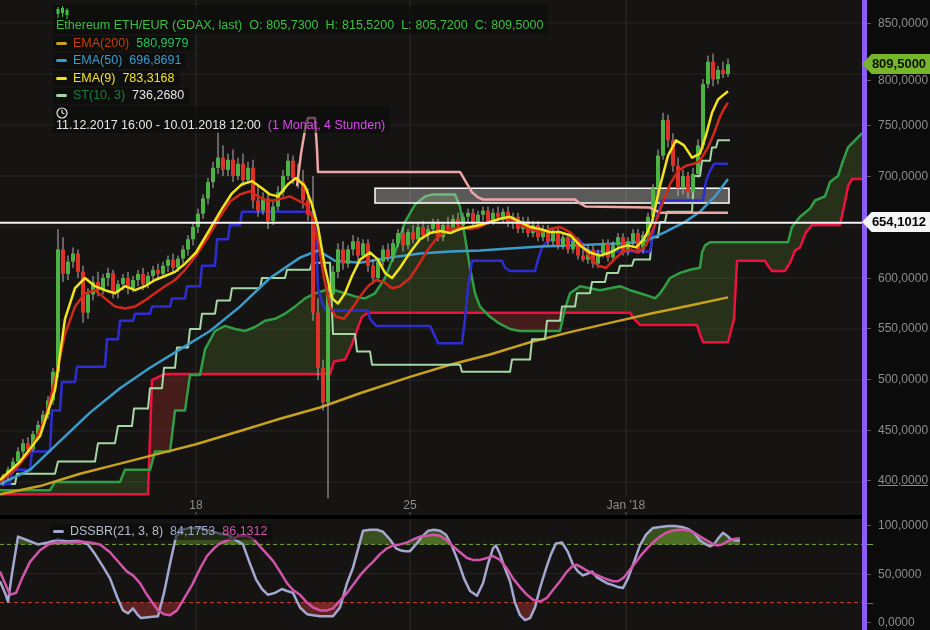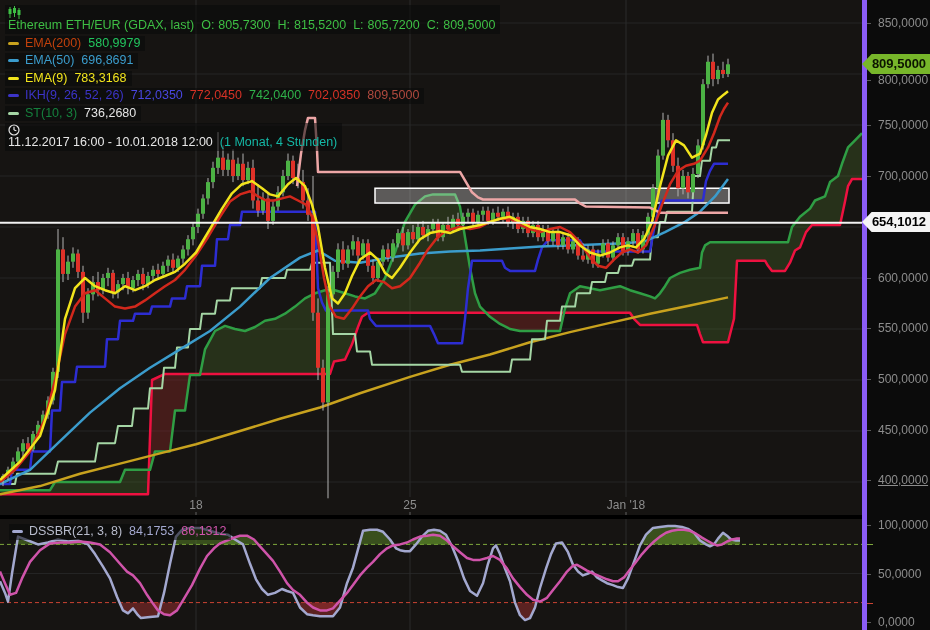--- a/index.html
+++ b/index.html
@@ -5,34 +5,34 @@
   html,body{margin:0;padding:0;background:#000;}
   #app{position:relative;width:930px;height:630px;background:#161412;overflow:hidden;
        font-family:"Liberation Sans",sans-serif;-webkit-font-smoothing:antialiased;}
   #main-wrap{position:absolute;left:0;top:0;width:862px;height:515px;}
   #osc-wrap{position:absolute;left:0;top:519px;width:862px;height:111px;}
   #separator{position:absolute;left:0;top:515px;width:930px;height:4px;background:#000;}
   svg{display:block;}
   
   #legend{position:absolute;left:5px;top:5px;z-index:5;}
   .lrow{display:block;width:fit-content;background:rgba(10,10,10,0.55);padding:1px 5px 1px 3px;
-        font-size:12.5px;line-height:13.5px;margin-bottom:2px;white-space:nowrap;}
+        font-size:12.5px;line-height:13.5px;margin-bottom:2px;white-space:nowrap;margin-left:48px;}
   .sw{display:inline-block;width:11px;height:3px;border-radius:2px;margin-right:6px;vertical-align:2px;}
   .val{margin-left:7px;}
   
   #price-axis{position:absolute;left:862px;top:0;width:68px;height:630px;background:#0b0b0b;
               border-left:5px solid #8b5cf6;z-index:6;}
   .axlabel{position:absolute;left:11px;font-size:12px;color:#8d8d8d;transform:translateY(-50%);white-space:nowrap;}
   .axtick{position:absolute;left:0;width:4px;height:1px;background:#5a5a5a;}
   .badge{position:absolute;left:-5px;width:74px;height:20px;line-height:20px;text-align:center;
          font-size:13px;font-weight:700;clip-path:polygon(0 50%,13% 0,100% 0,100% 100%,13% 100%);z-index:7;}
   .badge.green{background:#77b62a;color:#0c1400;}
   .badge.white{background:#f4f4f4;color:#000;}
   
-  #osc-legend{position:absolute;left:9px;top:524px;z-index:5;text-align:right;}
+  #osc-legend{position:absolute;left:2px;top:524px;z-index:5;text-align:right;}
 </style>
 </head>
 <body>
 
 <div id="app">
 
   <div id="main-wrap">
     <svg id="mainsvg" width="862" height="515" viewBox="0 0 862 515">
         <rect x="0" y="0" width="862" height="515" fill="#161412"></rect>
         <line x1="0" y1="23" x2="862" y2="23" stroke="#242424" stroke-width="1"></line>
@@ -385,31 +385,28 @@
     <div class="lrow">
       <span class="sw" style="background:#c8a21e"></span><span style="color:#c2410c">EMA(200)</span><span style="color:#22c55e" class="val">580,9979</span>
     </div>
     <div class="lrow">
       <span class="sw" style="background:#3b9ccc"></span><span style="color:#3b9ccc">EMA(50)</span><span style="color:#3b9ccc" class="val">696,8691</span>
     </div>
     <div class="lrow">
       <span class="sw" style="background:#f2e41c"></span><span style="color:#f2e41c">EMA(9)</span><span style="color:#f2e41c" class="val">783,3168</span>
     </div>
     <div class="lrow">
-      <span class="sw" style="background:#3c34c8"></span><span style="color:#3c34c8">IKH(9, 26, 52, 26)</span><span style="color:#4946e0" class="val">712,0350</span><span style="color:#d63226" class="val">772,0450</span><span style="color:#2fb24a" class="val">742,0400</span><span style="color:#d63226" class="val">702,0350</span><span style="color:#b0493e" class="val">809,5000</span>
-    </div>
-    <div class="lrow">
       <span class="sw" style="background:#a5d6a5"></span><span style="color:#15803d">ST(10, 3)</span><span style="color:#e5e5e5" class="val">736,2680</span>
     </div>
     <div class="lrow">
       <svg width="12" height="12" viewBox="0 0 12 12" style="vertical-align:-2px;margin-right:5px">
         <circle cx="6" cy="6" r="5" fill="none" stroke="#e6e6e6" stroke-width="1.2"></circle>
         <line x1="6" y1="6" x2="6" y2="2.8" stroke="#e6e6e6" stroke-width="1.2"></line>
         <line x1="6" y1="6" x2="8.4" y2="6.8" stroke="#e6e6e6" stroke-width="1.2"></line>
-      </svg><span style="color:#e6e6e6">11.12.2017 16:00 - 10.01.2018 12:00</span><span style="color:#14b8a6" class="val">(1 Monat, 4 Stunden)</span>
+      </svg><span style="color:#e6e6e6">11.12.2017 16:00 - 10.01.2018 12:00</span><span style="color:#d946ef" class="val">(1 Monat, 4 Stunden)</span>
     </div>
   </div>
 
   <div id="separator"></div>
 
   <div id="osc-wrap">
     <svg id="oscsvg" width="862" height="111" viewBox="0 0 862 111">
         <rect x="0" y="0" width="862" height="111" fill="#161412"></rect>
         <line x1="0" y1="54.5" x2="862" y2="54.5" stroke="#242424" stroke-width="1"></line>
         <line x1="196" y1="0" x2="196" y2="111" stroke="#2a2a2a" stroke-width="1"></line>

